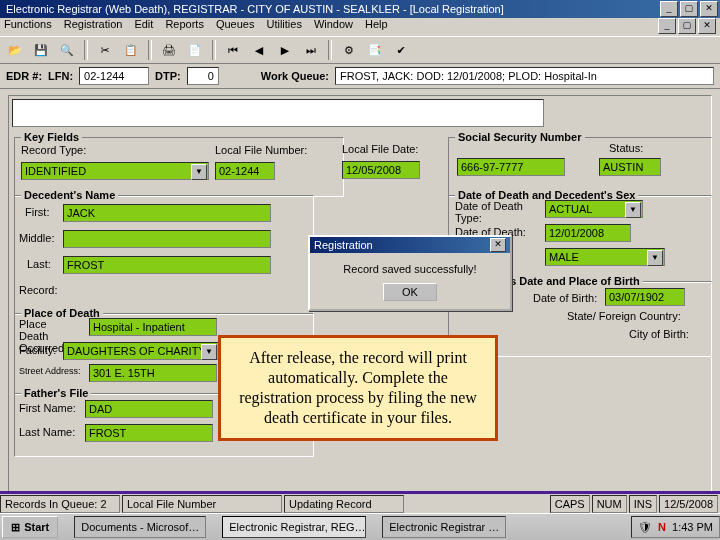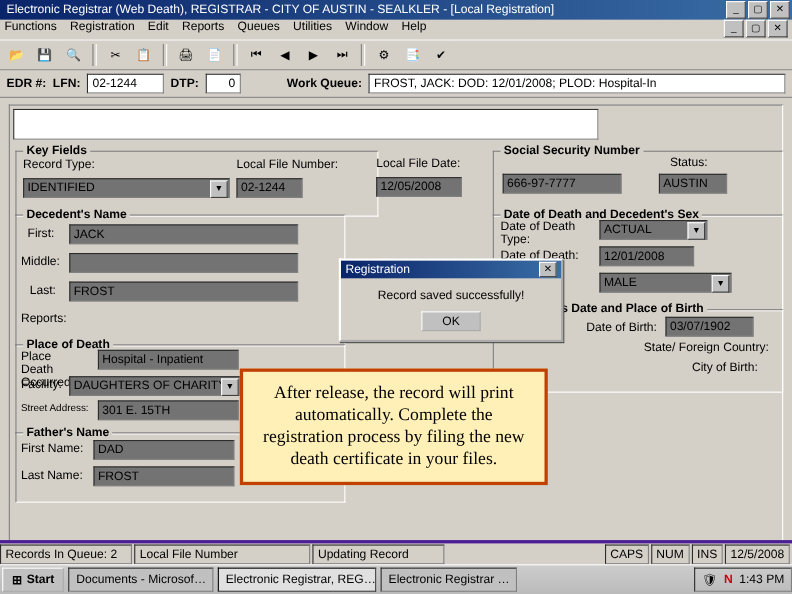--- a/index.html
+++ b/index.html
@@ -14,33 +14,33 @@
 .tsep{width:2px;height:20px;border-left:1px solid #808080;border-right:1px solid #fff;margin:0 2px}
 .idbar{background:#d4d0c8;height:24px;display:flex;align-items:center;padding:0 6px;gap:6px;border-bottom:1px solid #808080;font-size:11px}
 .idlbl{font-weight:bold}
 .idfld{background:#fff;border:1px inset #808080;padding:1px 4px;height:14px;display:flex;align-items:center}
 .main{position:relative;background:#d4d0c8;height:412px;overflow:hidden}
 .bigframe{position:absolute;left:8px;top:6px;right:8px;bottom:6px;border:1px solid #808080;border-right-color:#fff;border-bottom-color:#fff}
 .whitebox{position:absolute;left:12px;top:10px;width:530px;height:26px;background:#fff;border:1px inset #808080}
 .fieldset{position:absolute;border:1px solid #808080;border-right-color:#fff;border-bottom-color:#fff;padding:4px 6px 6px}
 .fieldset .legend{position:absolute;top:-7px;left:6px;background:#d4d0c8;padding:0 3px;font-size:11px;font-weight:bold}
 .lbl{font-size:11px}
-.inp{background:#737373;border:1px inset #808080;height:16px;padding:0 3px;font-size:11px;display:flex;align-items:center}
+.inp{background:#84cc16;border:1px inset #808080;height:16px;padding:0 3px;font-size:11px;display:flex;align-items:center}
 .sel{position:relative}
 .sel:after{content:"▼";position:absolute;right:1px;top:1px;width:14px;height:14px;background:#c0c0c0;border:1px solid #fff;border-right-color:#404040;border-bottom-color:#404040;font-size:8px;text-align:center;line-height:14px}
 .dlg{position:absolute;left:308px;top:146px;width:200px;background:#d4d0c8;border:2px outset #fff;box-shadow:1px 1px 0 #404040}
 .dlgtitle{background:linear-gradient(90deg,#0a246a,#3a6ea5);color:#fff;font-size:11px;height:16px;display:flex;align-items:center;padding:0 4px}
 .dlgbody{padding:10px 8px 8px;text-align:center;font-size:11px}
 .dlgbtn{display:inline-block;margin-top:8px;padding:2px 18px;border:1px outset #fff;background:#c0c0c0;font-size:11px}
 .annot{position:absolute;left:218px;top:246px;width:250px;padding:10px 12px;background:#fff0b8;border:3px solid #c04000;font-family:"Times New Roman",serif;font-size:16px;text-align:center;line-height:1.25}
 .statusbar{position:absolute;bottom:26px;left:0;right:0;height:20px;background:#d4d0c8;border-top:3px solid #4c1d95;display:flex;align-items:center;font-size:11px}
 .statcell{border:1px inset #808080;height:16px;padding:0 4px;display:flex;align-items:center;margin-right:2px}
 .taskbar{position:absolute;bottom:0;left:0;right:0;height:26px;background:linear-gradient(#ccc,#bbb);border-top:1px solid #fff;display:flex;align-items:center;font-size:11px}
 .start{height:20px;padding:0 8px;border:1px outset #fff;background:#c0c0c0;margin-left:2px;display:flex;align-items:center;gap:4px;font-weight:bold}
-.task{height:20px;padding:0 6px;border:1px inset #808080;background:#c0c0c0;margin-left:4px;display:flex;align-items:center;max-width:130px;white-space:nowrap;overflow:hidden}
+.task{height:20px;padding:0 6px;border:1px inset #808080;background:#c0c0c0;margin-left:16px;display:flex;align-items:center;max-width:130px;white-space:nowrap;overflow:hidden}
 .tray{margin-left:auto;height:20px;border:1px inset #808080;padding:0 6px;display:flex;align-items:center;gap:6px}
 </style>
 </head>
 <body>
 
 <div class="titlebar">
   <span class="txt">Electronic Registrar (Web Death), REGISTRAR - CITY OF AUSTIN - SEALKLER - [Local Registration]</span>
   <div class="winbtns">
     <div class="winbtn">_</div>
     <div class="winbtn">▢</div>
@@ -119,53 +119,53 @@
   </div>
 
   <div class="fieldset" style="left:14px;top:106px;width:286px;height:108px">
     <div class="legend">Decedent's Name</div>
     <div class="lbl" style="position:absolute;left:10px;top:10px">First:</div>
     <div class="inp" style="position:absolute;left:48px;top:8px;width:200px">JACK</div>
     <div class="lbl" style="position:absolute;left:4px;top:36px">Middle:</div>
     <div class="inp" style="position:absolute;left:48px;top:34px;width:200px"></div>
     <div class="lbl" style="position:absolute;left:12px;top:62px">Last:</div>
     <div class="inp" style="position:absolute;left:48px;top:60px;width:200px">FROST</div>
-    <div class="lbl" style="position:absolute;left:4px;top:88px">Reports:</div>
+    <div class="lbl" style="position:absolute;left:4px;top:88px">Record:</div>
   </div>
 
   <div class="fieldset" style="left:448px;top:106px;width:250px;height:76px">
     <div class="legend">Date of Death and Decedent's Sex</div>
     <div class="lbl" style="position:absolute;left:6px;top:4px;width:70px">Date of Death Type:</div>
     <div class="inp sel" style="position:absolute;left:96px;top:4px;width:90px">ACTUAL</div>
     <div class="lbl" style="position:absolute;left:6px;top:30px">Date of Death:</div>
     <div class="inp" style="position:absolute;left:96px;top:28px;width:78px">12/01/2008</div>
     <div class="lbl" style="position:absolute;left:6px;top:54px">Sex:</div>
     <div class="inp sel" style="position:absolute;left:96px;top:52px;width:112px">MALE</div>
   </div>
 
   <div class="fieldset" style="left:448px;top:192px;width:250px;height:64px">
     <div class="legend">Decedent's Date and Place of Birth</div>
     <div class="lbl" style="position:absolute;left:84px;top:10px">Date of Birth:</div>
     <div class="inp" style="position:absolute;left:156px;top:6px;width:72px">03/07/1902</div>
-    <div class="lbl" style="position:absolute;left:130px;top:28px;text-align:right;width:120px">State/ Foreign Country:</div>
+    <div class="lbl" style="position:absolute;left:118px;top:28px;text-align:left;width:120px">State/ Foreign Country:</div>
     <div class="lbl" style="position:absolute;left:180px;top:46px">City of Birth:</div>
   </div>
 
   <div class="fieldset" style="left:14px;top:224px;width:286px;height:70px">
     <div class="legend">Place of Death</div>
     <div class="lbl" style="position:absolute;left:4px;top:4px;width:58px">Place Death Occurred:</div>
     <div class="inp" style="position:absolute;left:74px;top:4px;width:120px">Hospital - Inpatient</div>
     <div class="lbl" style="position:absolute;left:4px;top:30px">Facility:</div>
     <div class="inp sel" style="position:absolute;left:48px;top:28px;width:148px">DAUGHTERS OF CHARITY</div>
     <div class="lbl" style="position:absolute;left:4px;top:52px;font-size:9px">Street Address:</div>
     <div class="inp" style="position:absolute;left:74px;top:50px;width:120px">301 E. 15TH</div>
   </div>
 
   <div class="fieldset" style="left:14px;top:304px;width:286px;height:52px">
-    <div class="legend">Father's Name</div>
+    <div class="legend">Father's File</div>
     <div class="lbl" style="position:absolute;left:4px;top:8px">First Name:</div>
     <div class="inp" style="position:absolute;left:70px;top:6px;width:120px">DAD</div>
     <div class="lbl" style="position:absolute;left:4px;top:32px">Last Name:</div>
     <div class="inp" style="position:absolute;left:70px;top:30px;width:120px">FROST</div>
   </div>
 
   <div class="dlg">
     <div class="dlgtitle">
       <span>Registration</span>
       <span style="flex:1"></span>

